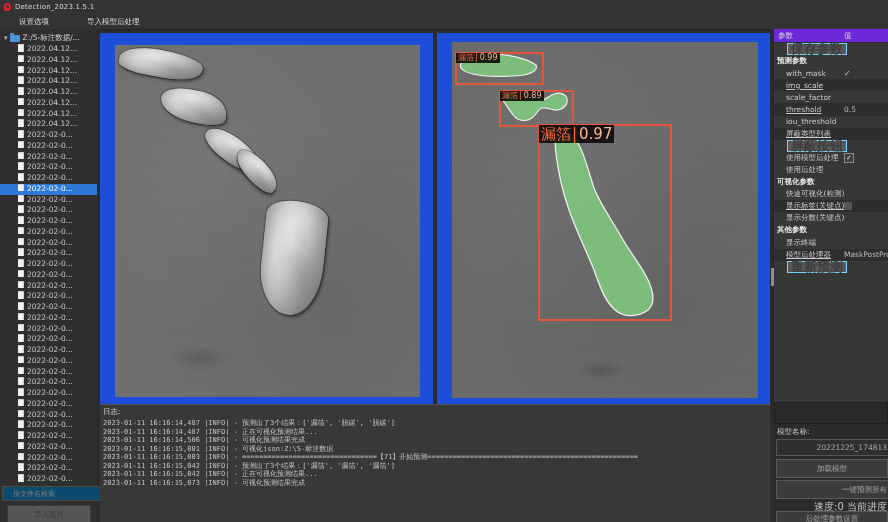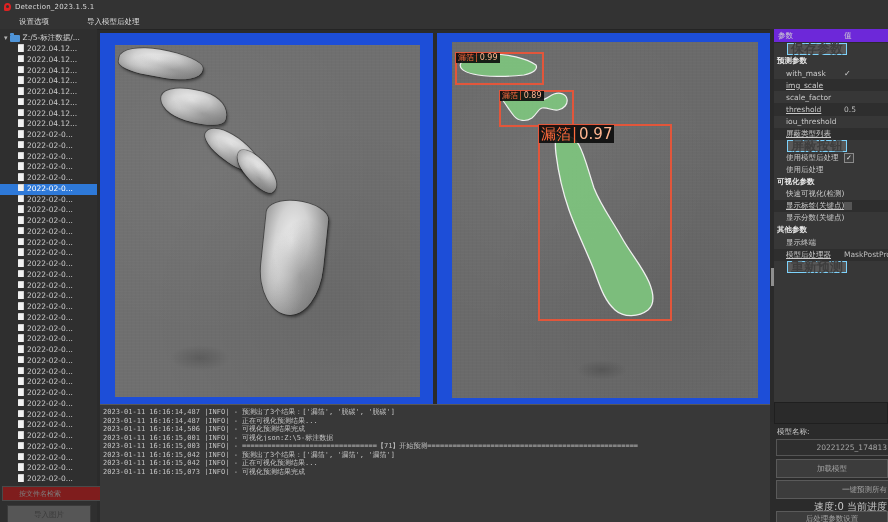--- a/index.html
+++ b/index.html
@@ -17,22 +17,22 @@
   
   .leftcol{position:absolute;left:0;top:29px;width:97px;height:493px;background:#2f2f2f;}
   .tree{position:absolute;left:0;top:3px;width:97px;height:452px;overflow:hidden;}
   .tree-root{display:flex;align-items:center;height:12px;padding-left:4px;font-size:7.5px;color:#d5d5d5;white-space:nowrap;}
   .caret{color:#b5b5b5;font-size:7px;margin-right:2px;line-height:1;}
   .folder-icon{width:10px;height:7px;background:#4f94d8;border-radius:1px;position:relative;margin-right:3px;flex:none;}
   .folder-icon::before{content:"";position:absolute;top:-2px;left:0;width:4px;height:2px;background:#4f94d8;border-radius:1px 1px 0 0;}
   .tree-item{display:flex;height:10.75px;padding-left:18px;font-size:7.5px;color:#c9c9c9;white-space:nowrap;}
   .tree-item.selected{background:#2e79d8;color:#fff;}
   .file-icon{width:6px;height:7.5px;background:#f1f1f1;border-radius:.5px;margin-right:3px;flex:none;box-shadow:inset -1px 1px 0 rgba(0,0,0,.12);}
-  .search{position:absolute;left:2px;top:457px;width:88px;height:13px;background:#7f1d1d;border:1px solid #4a4a4a;
-          color:#c5c5c5;font-size:7px;font-family:inherit;padding:0 16px;outline:none;}
+  .search{position:absolute;left:2px;top:457px;width:88px;height:13px;background:#0c4a6e;border:1px solid #4a4a4a;
+          color:#c5c5c5;font-size:7px;font-family:inherit;padding:0 10px;outline:none;}
   .search::placeholder{color:#7e7e7e;}
   .btn-import{position:absolute;left:7px;top:476px;width:82px;height:18px;background:#565656;border:1px solid #3a3a3a;
           color:#3b3b3b;font-size:7.5px;display:flex;align-items:center;justify-content:center;}
 
   
   .panel{position:absolute;top:33px;width:333px;height:377px;background:#1d4ed8;}
   .panel-left{left:100px;} .panel-right{left:437px;}
   .grayimg{position:absolute;overflow:hidden;
     background:#6f6f6f;
     background-image:radial-gradient(circle at 30% 35%,rgba(255,255,255,.04),transparent 55%),
@@ -371,20 +371,21 @@
       </div>
       <div class="det-label lbl-big" style="left:87px;top:83px;">
         <span class="lbl-name">漏箔</span>
           <span class="lbl-sep">|</span>
           <span class="lbl-score">0.97</span>
       </div>
     </div>
   </div>
 
   <div class="log">
+    <div class="log-title">日志:</div>
     <div>
 
 
         <div class="log-line">2023-01-11 16:16:14,487 |INFO| - 预测出了3个结果：['漏箔', '脱碳', '脱碳']</div>
 
         <div class="log-line">2023-01-11 16:16:14,487 |INFO| - 正在可视化预测结果...</div>
 
         <div class="log-line">2023-01-11 16:16:14,506 |INFO| - 可视化预测结果完成</div>
 
         <div class="log-line">2023-01-11 16:16:15,001 |INFO| - 可视化json:Z:\5-标注数据</div>

